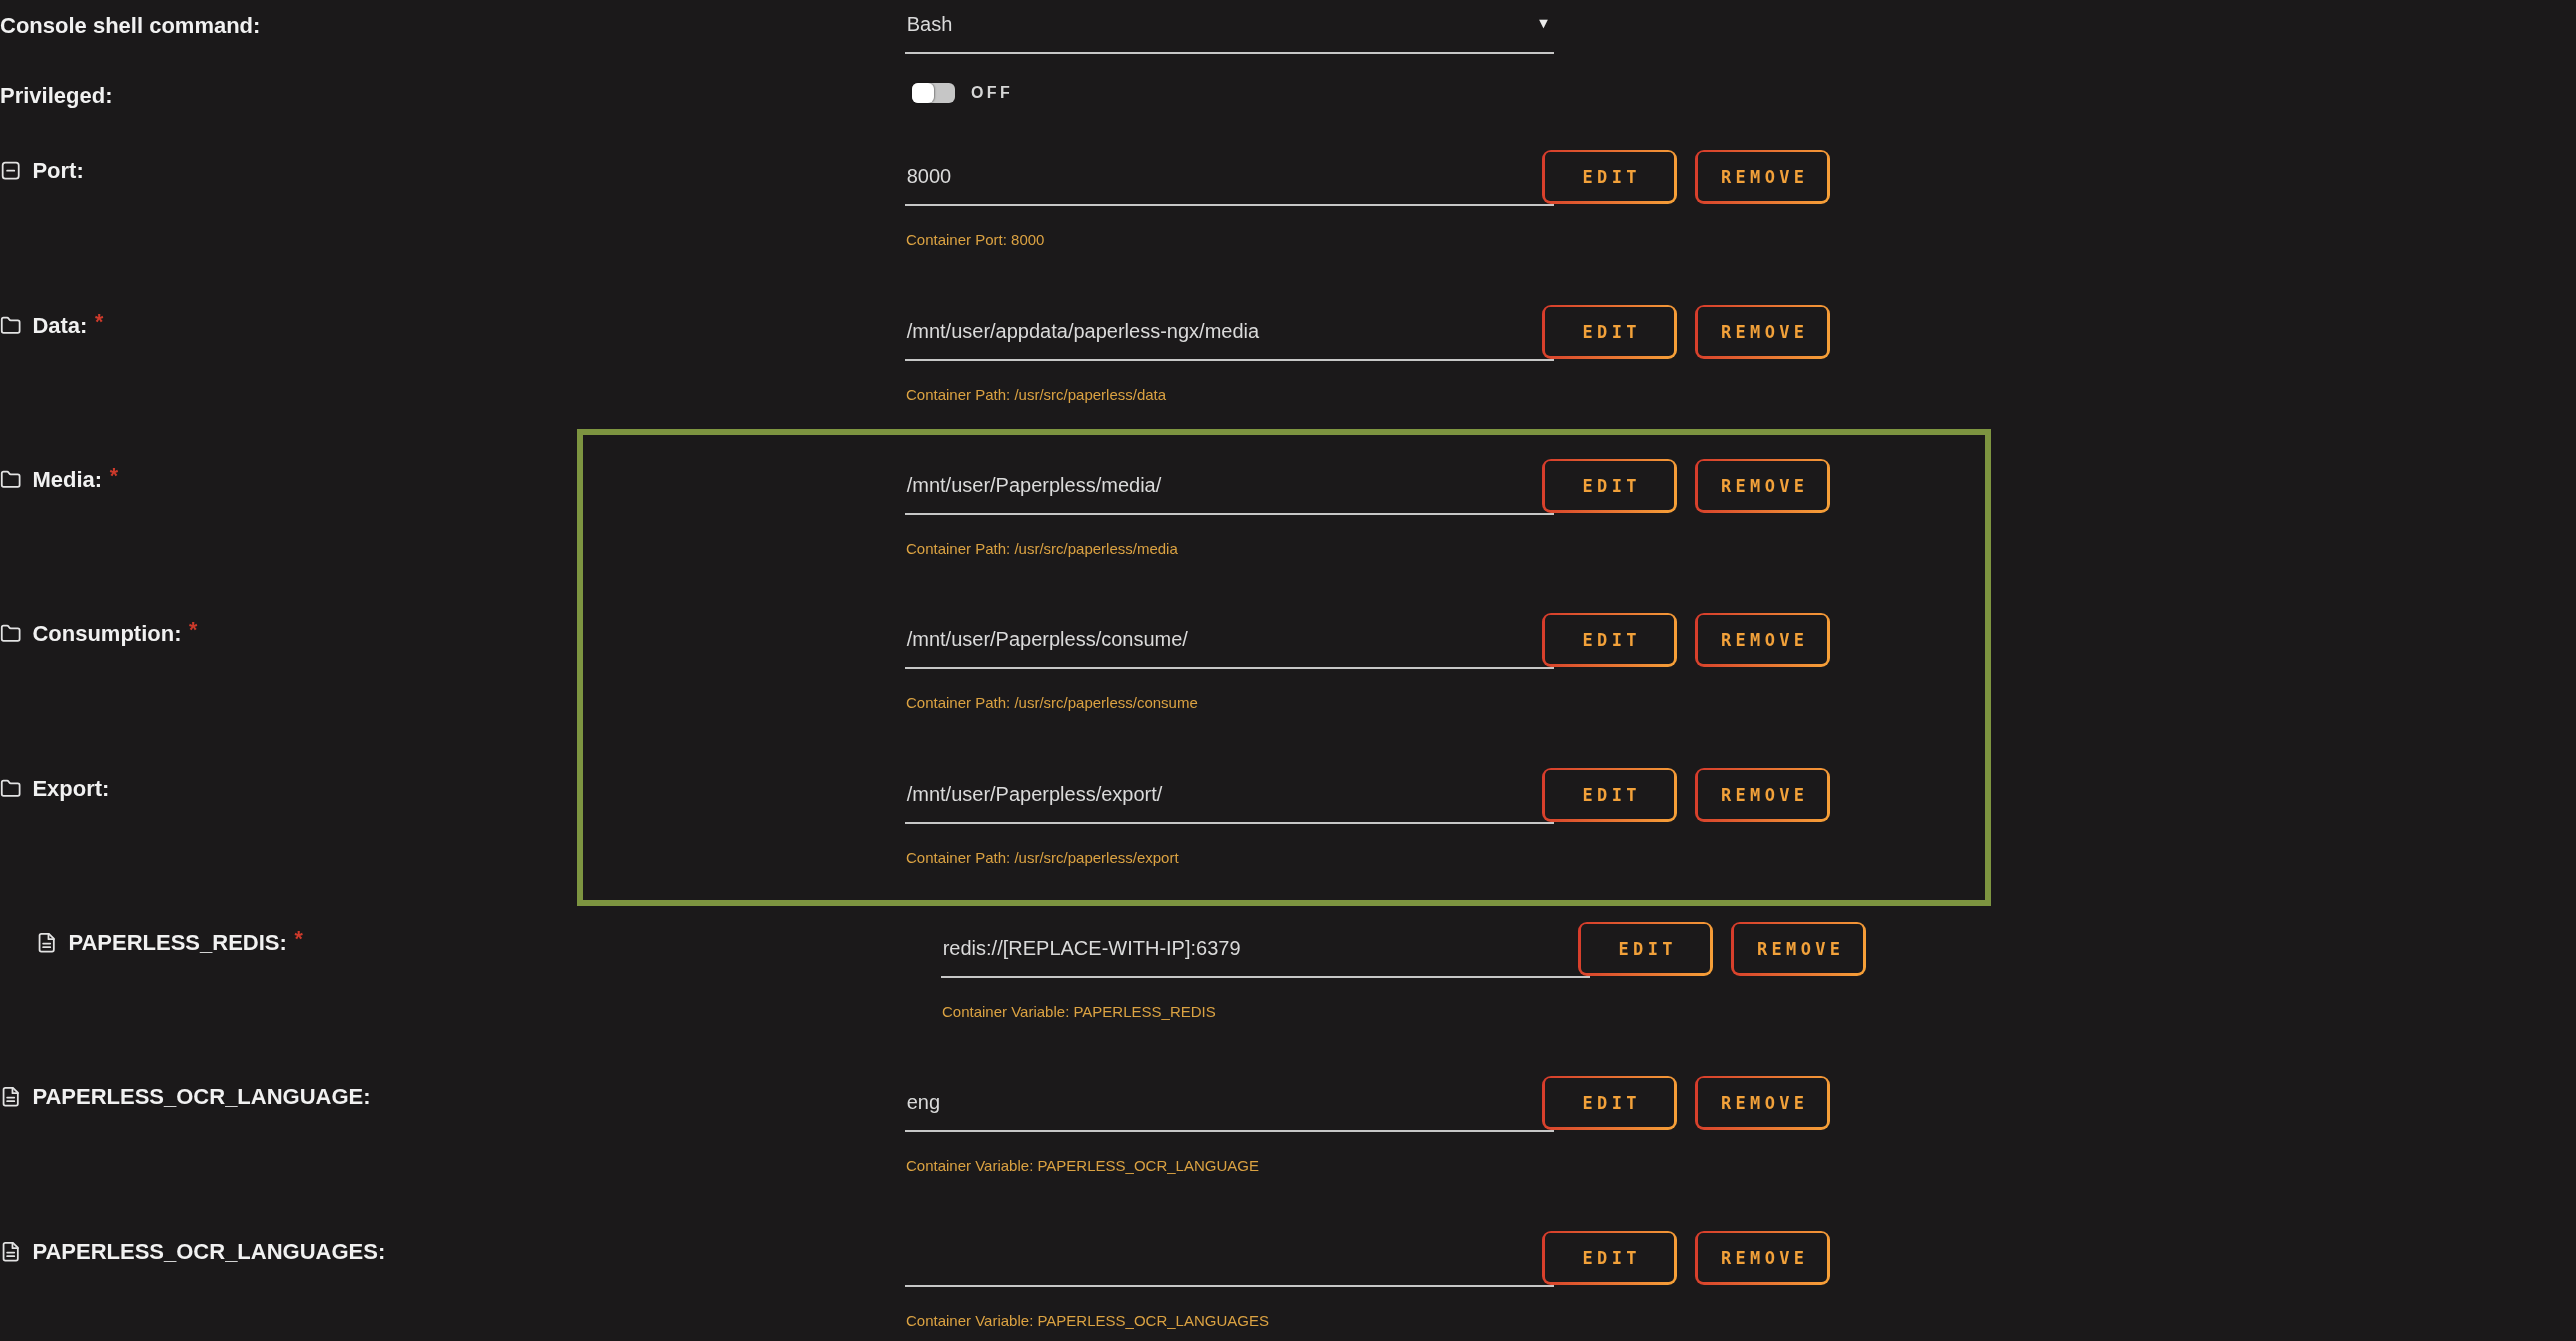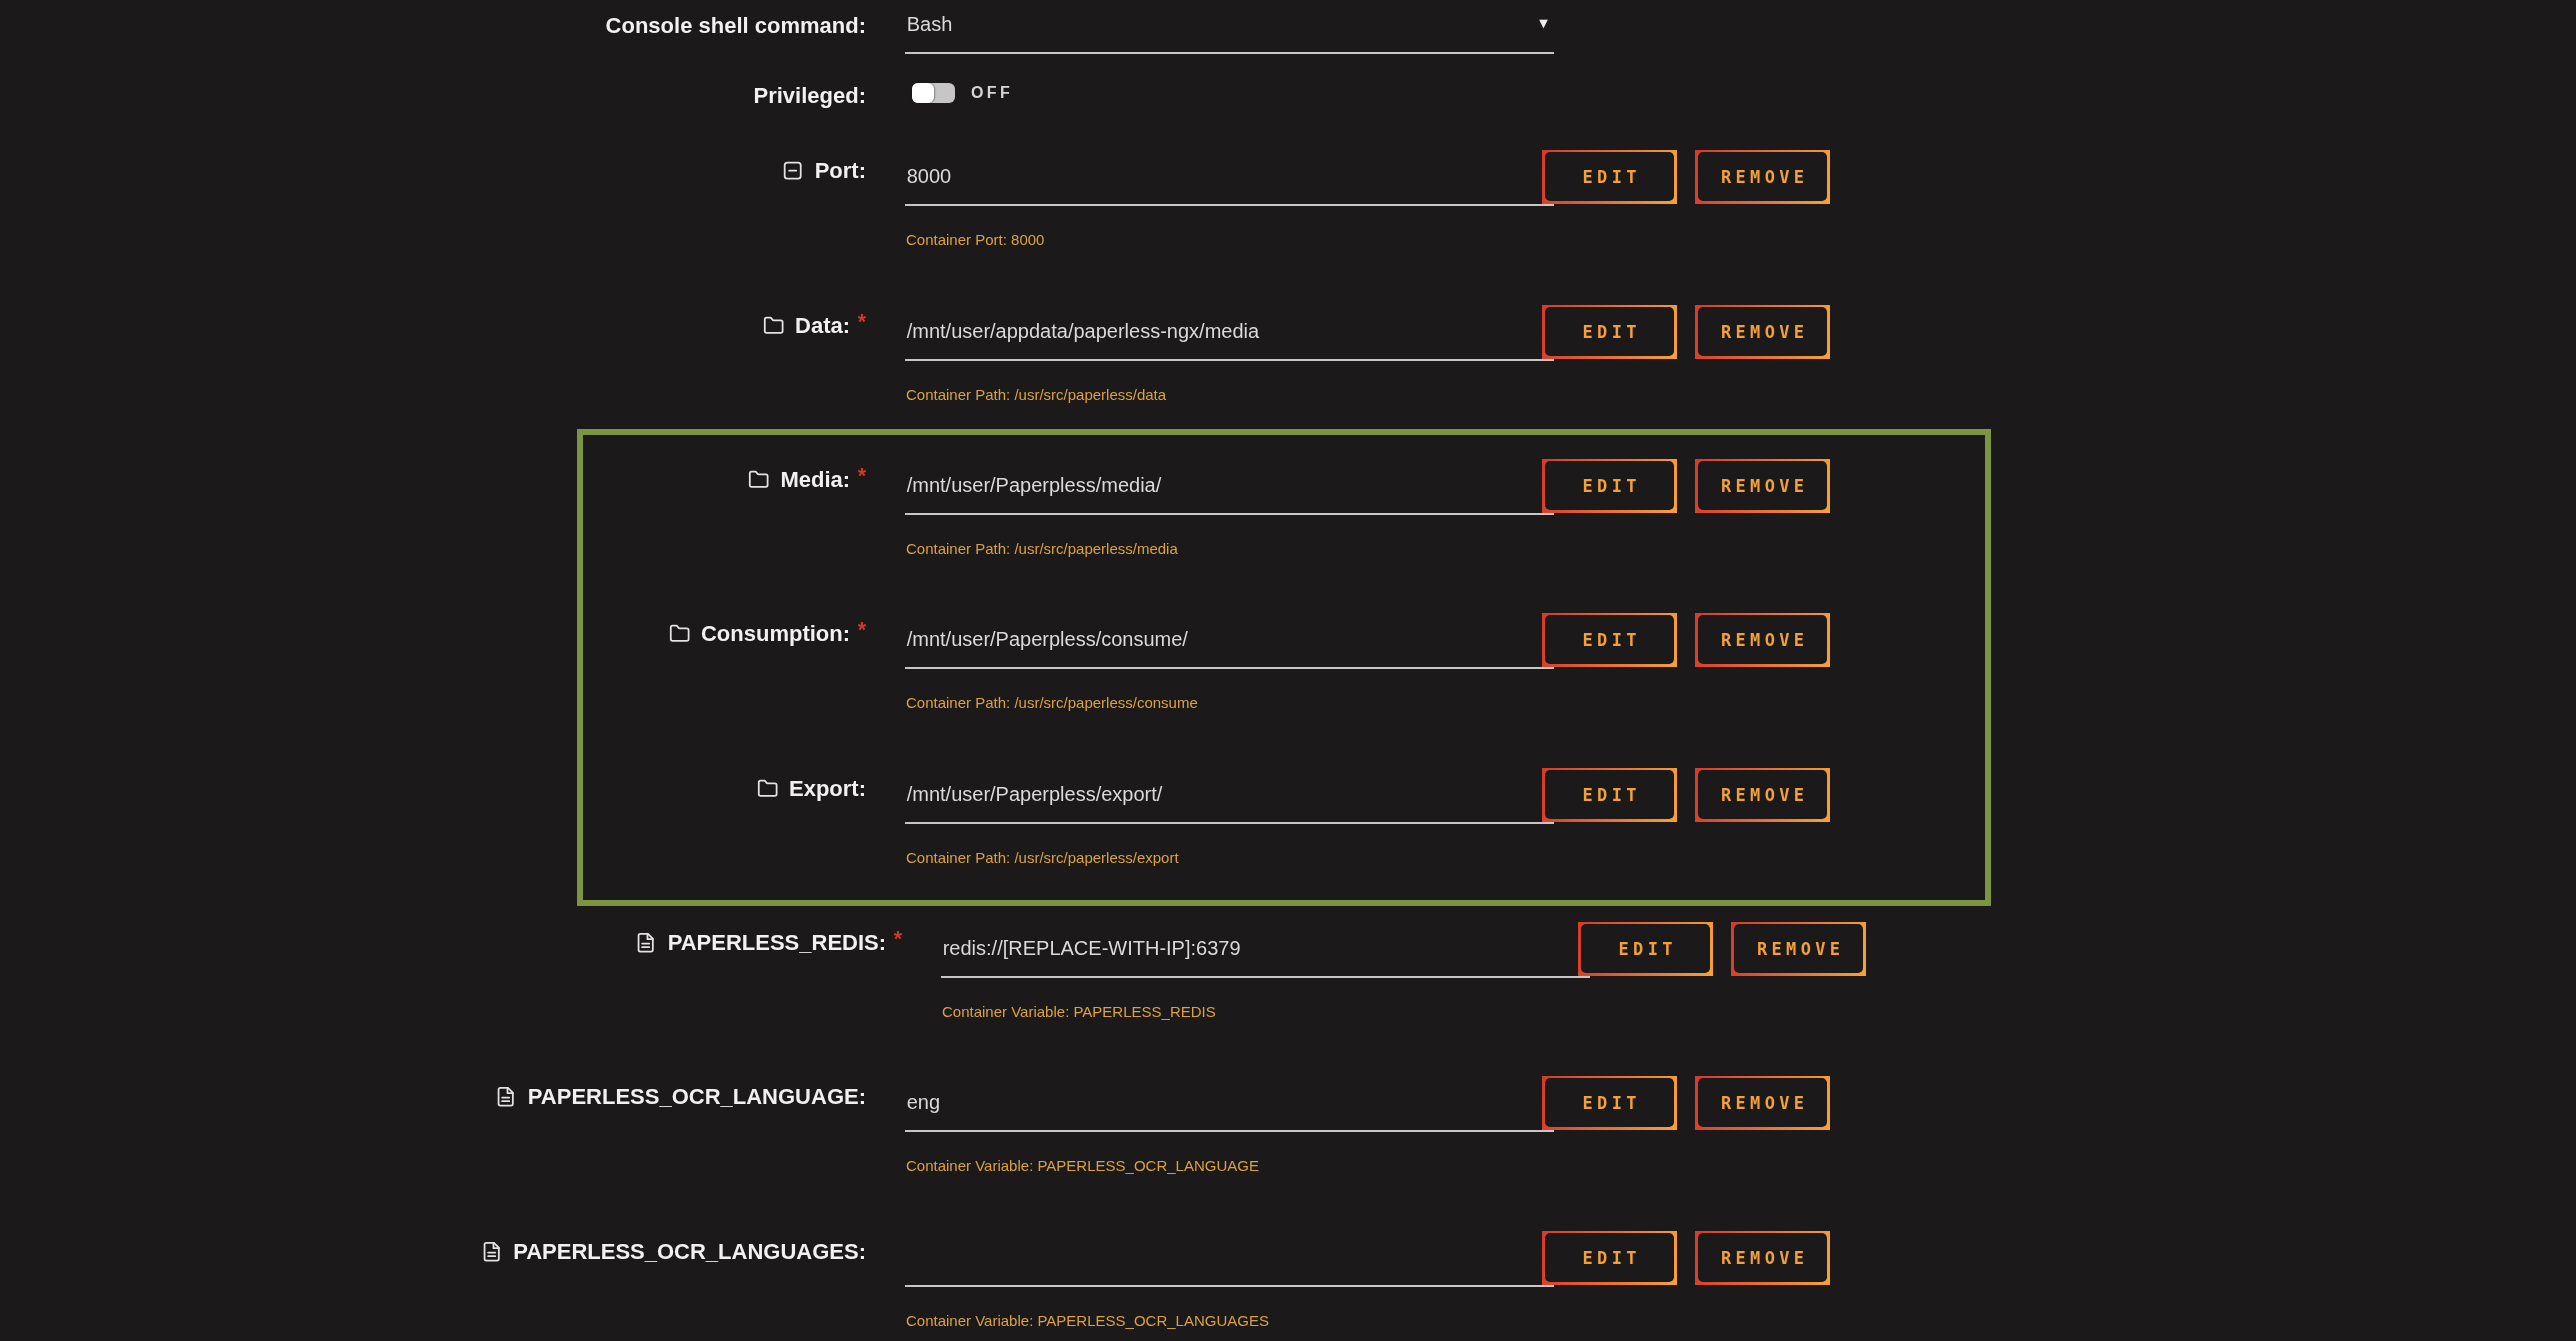--- a/index.html
+++ b/index.html
@@ -12,21 +12,21 @@
   }
   .page{position:absolute;inset:0;}
 
   
   .row{position:absolute;left:0;width:2576px;height:154px;}
 
   
   .lbl{
     position:absolute;left:0;top:4;width:1010;height:34px;
     width:866px;
-    display:flex;align-items:center;justify-content:flex-end;gap:11px;
+    display:flex;align-items:center;gap:11px;
     color:#f1f1f1;font-size:22px;font-weight:bold;
   }
   .lbl-text{white-space:pre;}
   .req{
     color:#cd3a2b;font-weight:bold;font-size:21.4px;
     transform:translateY(-4.3px);margin-left:-3.4px;
   }
   .icon{display:inline-flex;align-items:center;color:#e3e3e3;}
   .icon svg{width:21.4px;height:21.4px;display:block;}
 
@@ -46,21 +46,21 @@
   }
 
   
   .helper{
     position:absolute;left:906px;top:77px;
     color:#dba242;font-size:15px;white-space:pre;
   }
 
   
   .btn{
-    position:absolute;top:-4.3px;height:54px;border-radius:0;
+    position:absolute;top:-4.3px;height:54px;border-radius:9px;
     padding:2.6px;box-sizing:border-box;
     background:linear-gradient(100deg,#d63a2b,#f7a238);
     cursor:pointer;
   }
   .btn .btn-inner{
     width:100%;height:100%;border-radius:5.1px;background:#1b191a;
     display:flex;align-items:center;justify-content:center;
     color:#f2a13a;font-family:"DejaVu Sans Mono",monospace;
     font-size:17px;font-weight:bold;letter-spacing:4.3px;
     padding-left:4.3px; 

